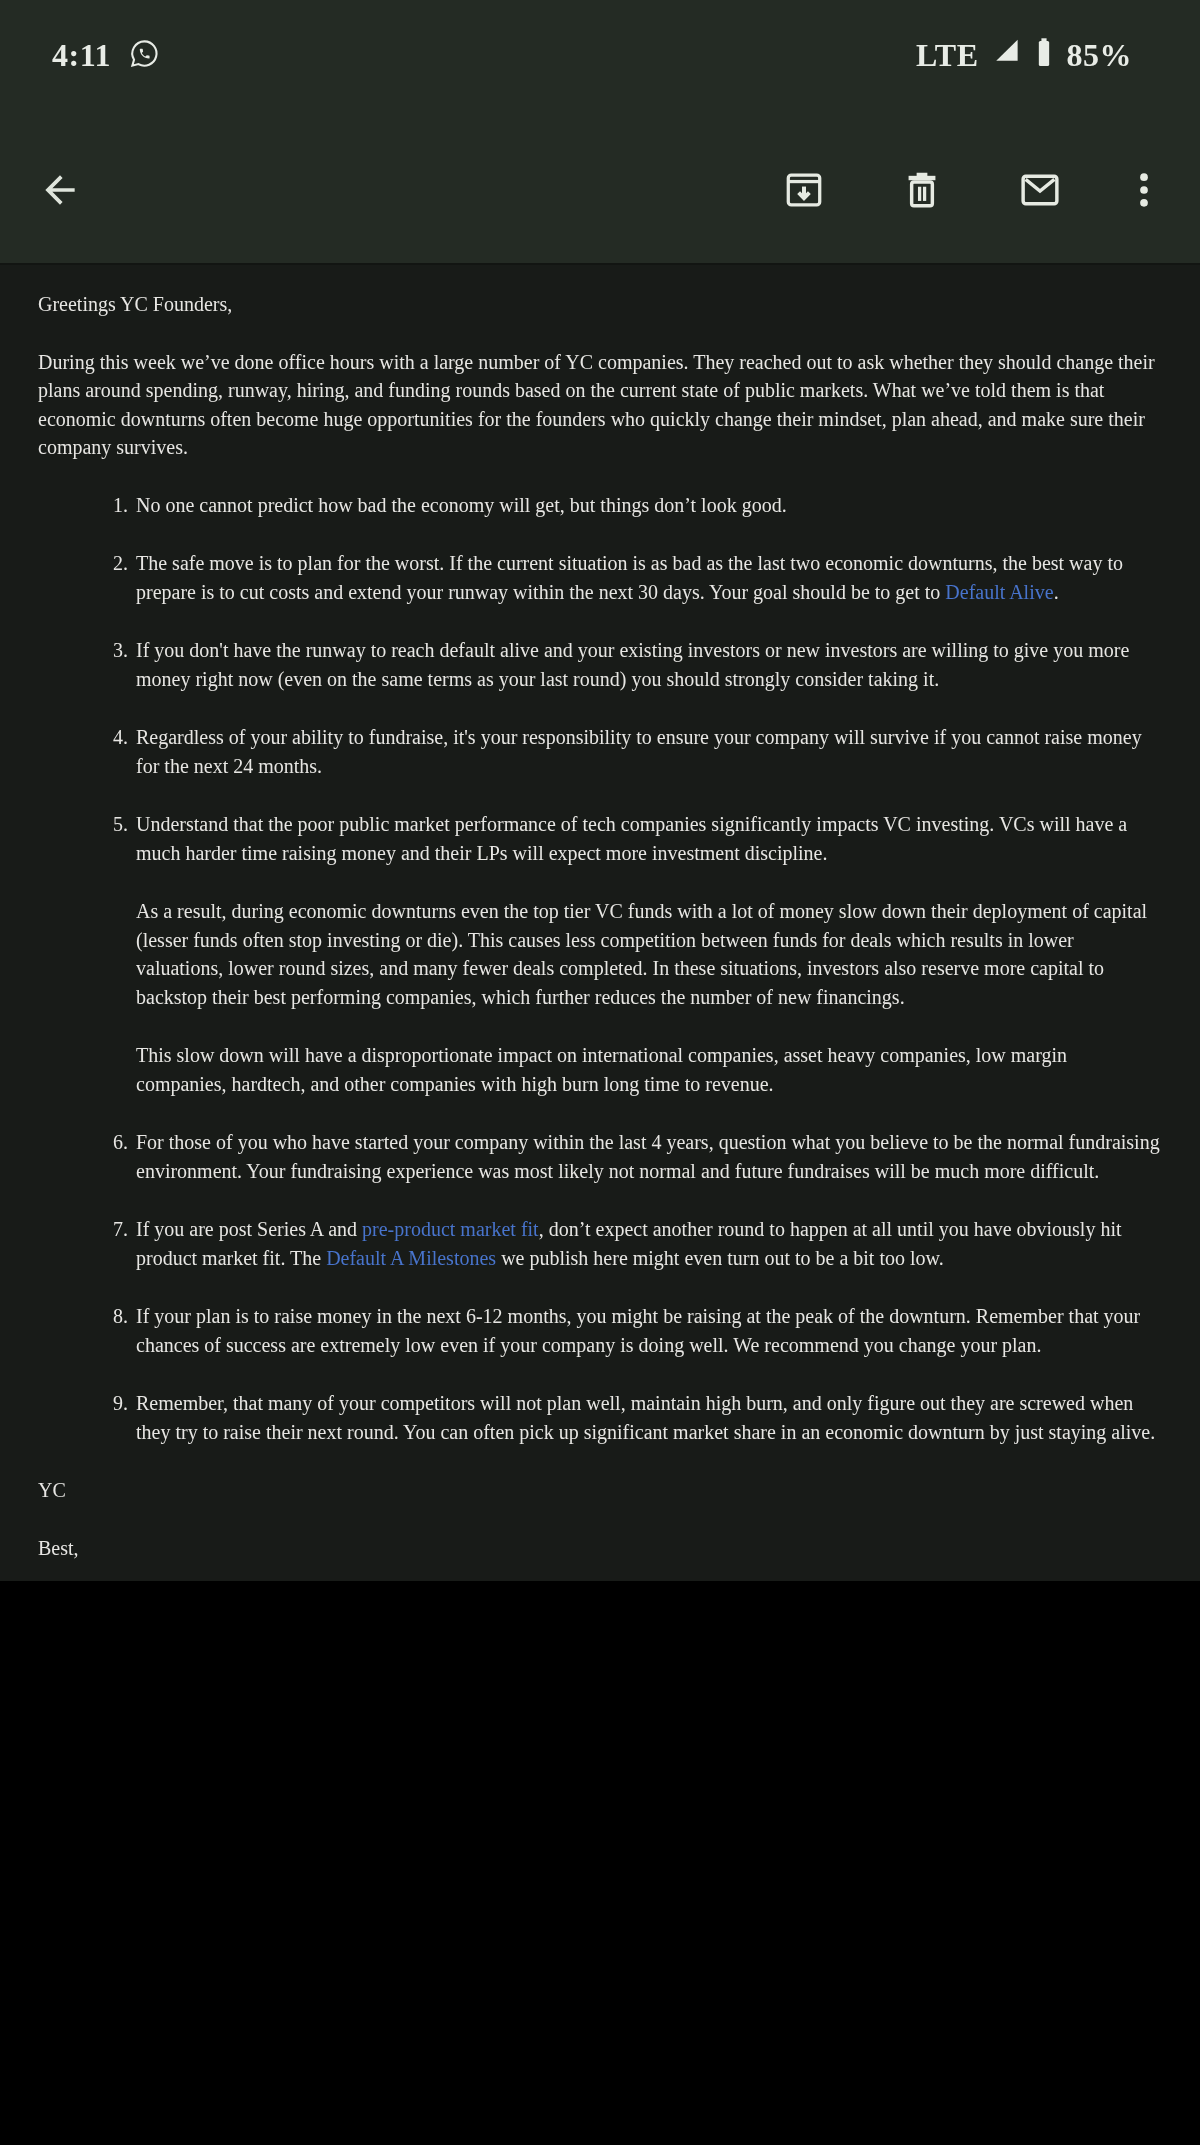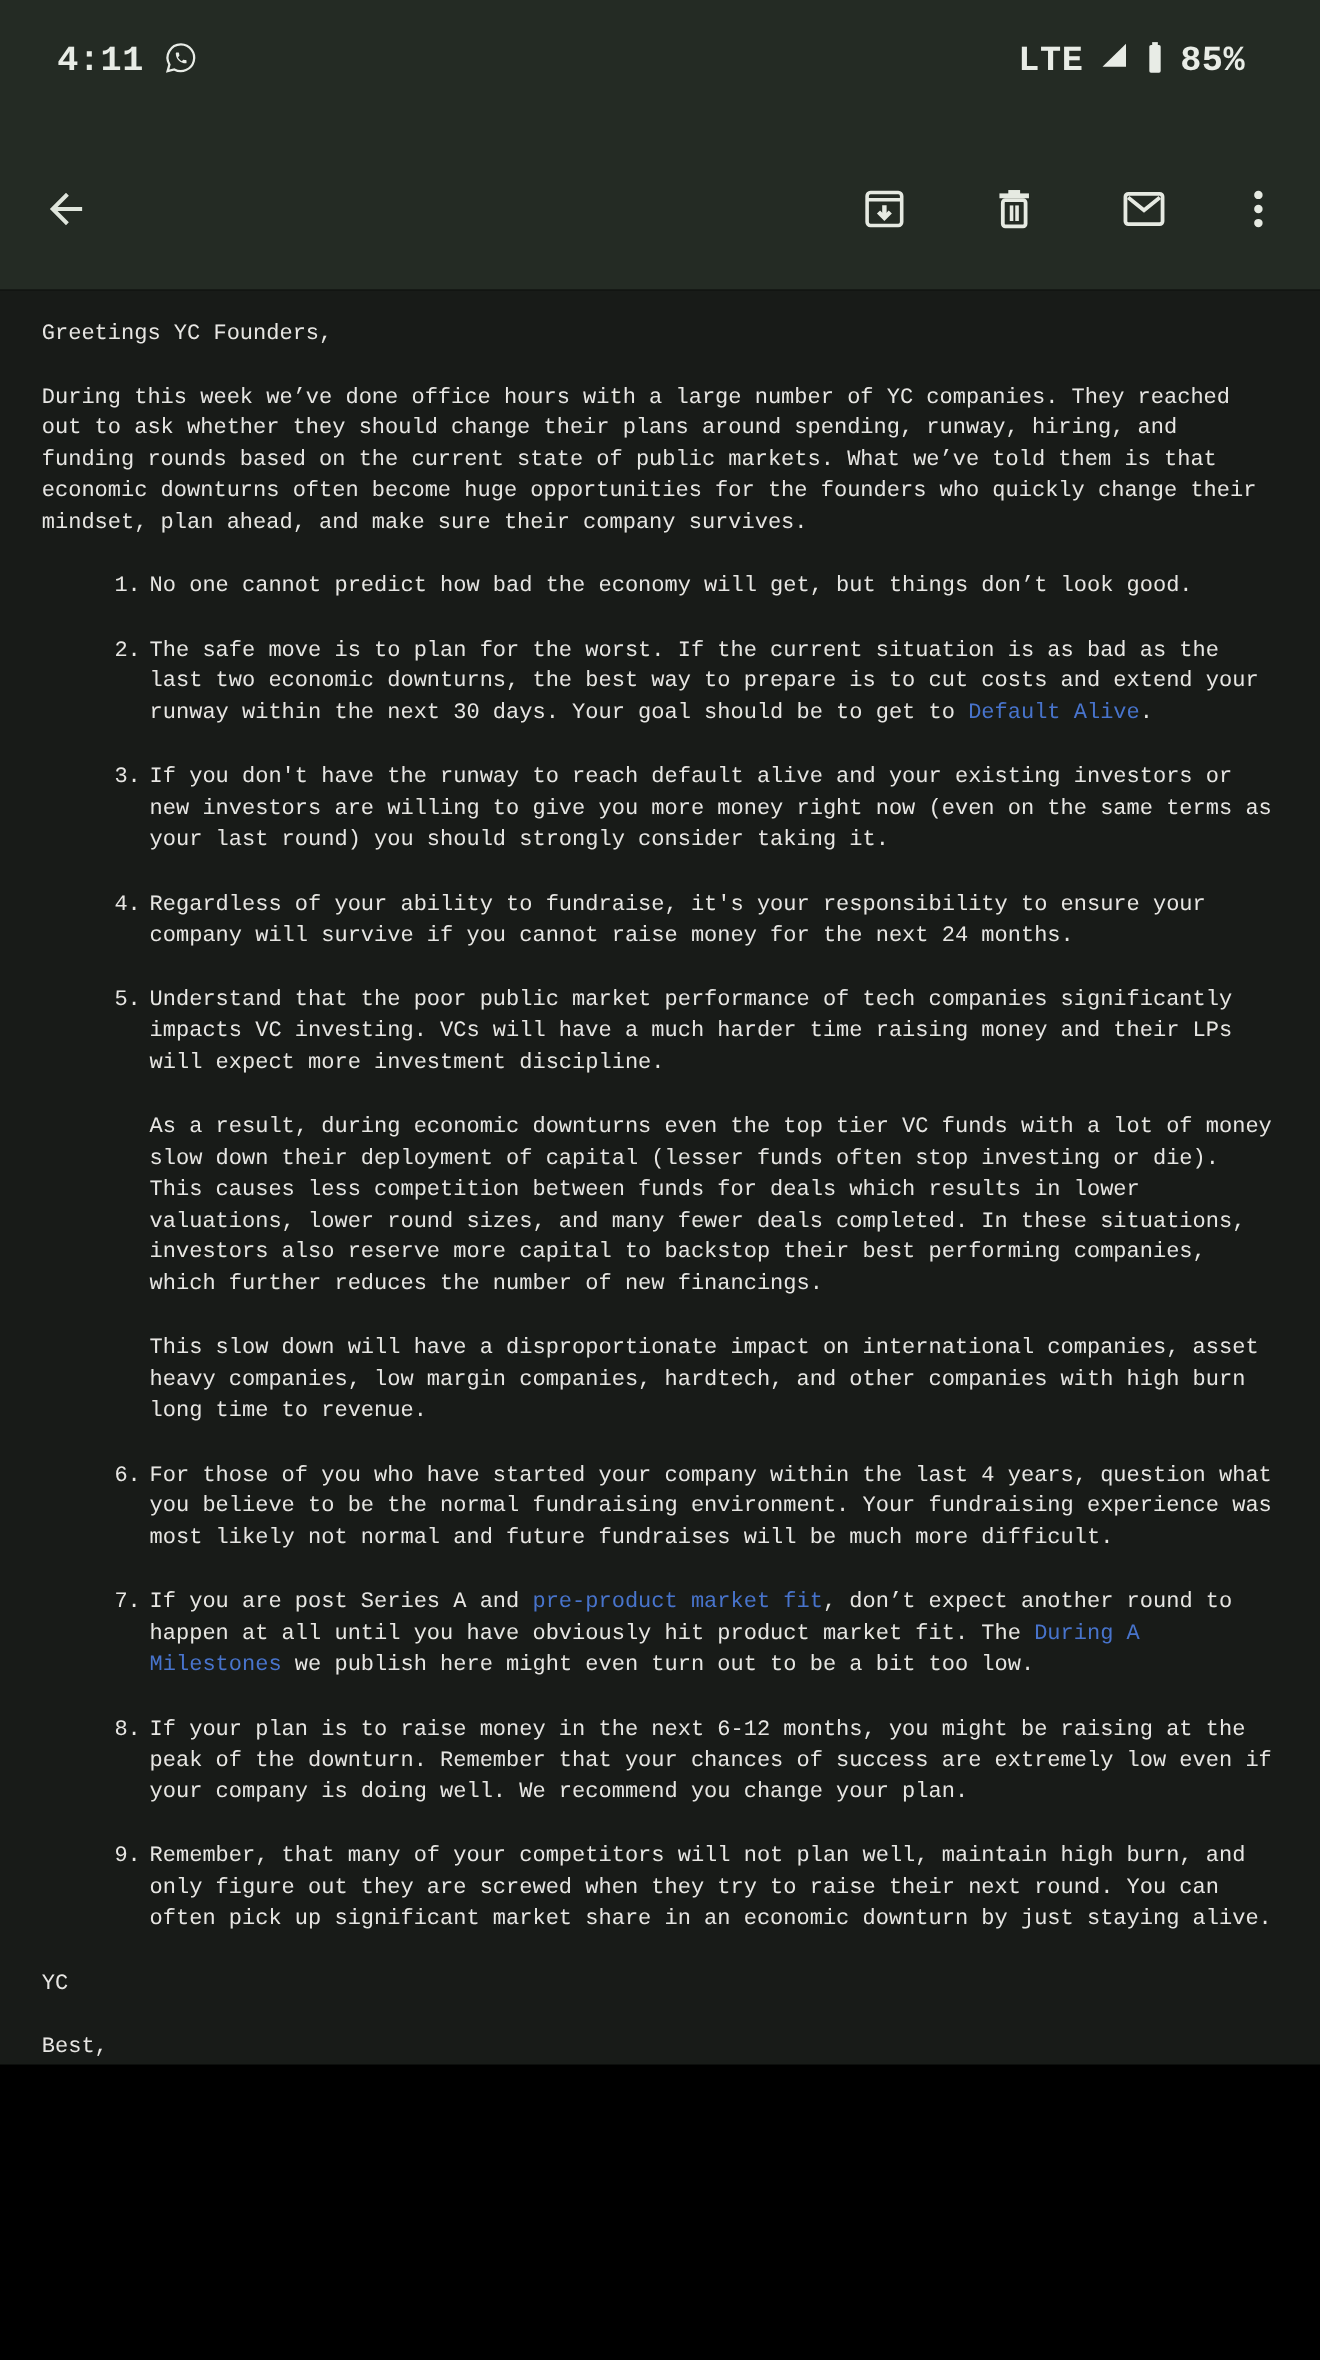--- a/index.html
+++ b/index.html
@@ -1,19 +1,19 @@
 <!DOCTYPE html>
 <html><head>
 <meta charset="utf-8">
 <style>
   html,body{margin:0;padding:0;background:#000;}
   .screen{
-    position:relative;width:1200px;height:1877px;overflow:hidden;
+    position:relative;width:1200px;height:1581px;overflow:hidden;
     background:var(--body-bg,#181b18);
-    font-family:Liberation Mono, monospace;
+    font-family:Liberation Serif, serif;
   }
   
   .topbar{background:var(--top-bg,#242b24);height:263px;border-bottom:2px solid #121512;}
   .statusbar{display:flex;justify-content:space-between;align-items:center;height:90px;padding:10px 68px 0 52px;}
   .sb-left{display:flex;align-items:center;gap:18px;}
   .sb-right{display:flex;gap:15px;}
   .sb-text{color:#e8ece6;font-size:32px;font-weight:600;letter-spacing:0.5px;}
   .toolbar{display:flex;justify-content:space-between;align-items:center;height:150px;padding:16px 32px 0 36px;}
   .iconbtn{background:none;border:none;padding:0;margin:0;cursor:pointer;display:flex;align-items:center;justify-content:center;width:48px;height:48px;}
   .toolbar-actions{display:flex;align-items:center;}
@@ -142,21 +142,21 @@
           <p class="para"><span>Understand that the poor public market performance of tech companies significantly impacts VC investing.  VCs will have a much harder time raising money and their LPs will expect more investment discipline.</span></p>
           <p class="para"><span>As a result, during economic downturns even the top tier VC funds with a lot of money slow down their deployment of capital (lesser funds often stop investing or die).  This causes less competition between funds for deals which results in lower valuations, lower round sizes, and many fewer deals completed.  In these situations, investors also reserve more capital to backstop their best performing companies, which further reduces the number of new financings.</span></p>
           <p class="para"><span>This slow down will have a disproportionate impact on international companies, asset heavy companies, low margin companies, hardtech, and other companies with high burn long time to revenue.</span></p>
         </div>
         <div class="list-item">
           <span class="list-num">6.</span>
           <p class="para"><span>For those of you who have started your company within the last 4 years, question what you believe to be the normal fundraising environment.  Your fundraising experience was most likely not normal and future fundraises will be much more difficult.</span></p>
         </div>
         <div class="list-item">
           <span class="list-num">7.</span>
-          <p class="para"><span>If you are post Series A and </span><a class="link" href="#">pre-product market fit</a><span>, don’t expect another round to happen at all until you have obviously hit product market fit.  The </span><a class="link" href="#">During A Milestones</a><span> we publish here might even turn out to be a bit too low.</span></p>
+          <p class="para"><span>If you are post Series A and </span><a class="link" href="#">pre-product market fit</a><span>, don’t expect another round to happen at all until you have obviously hit product market fit.  The </span><a class="link" href="#">Default A Milestones</a><span> we publish here might even turn out to be a bit too low.</span></p>
         </div>
         <div class="list-item">
           <span class="list-num">8.</span>
           <p class="para"><span>If your plan is to raise money in the next 6-12 months, you might be raising at the peak of the downturn.  Remember that your chances of success are extremely low even if your company is doing well.  We recommend you change your plan.</span></p>
         </div>
         <div class="list-item">
           <span class="list-num">9.</span>
           <p class="para"><span>Remember, that many of your competitors will not plan well, maintain high burn, and only figure out they are screwed when they try to raise their next round.  You can often pick up significant market share in an economic downturn by just staying alive.</span></p>
         </div>
       </div>

